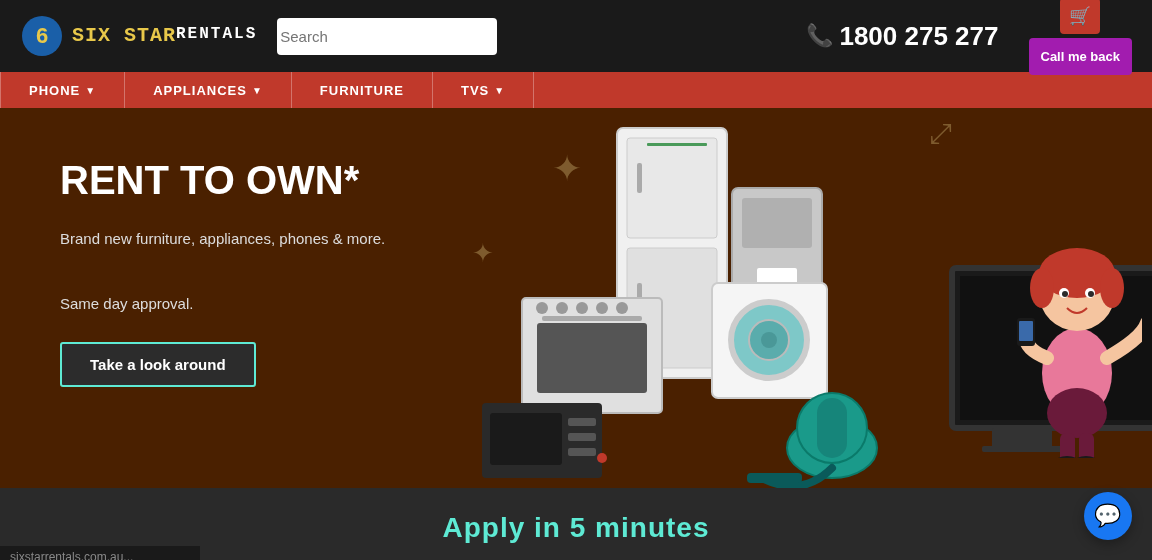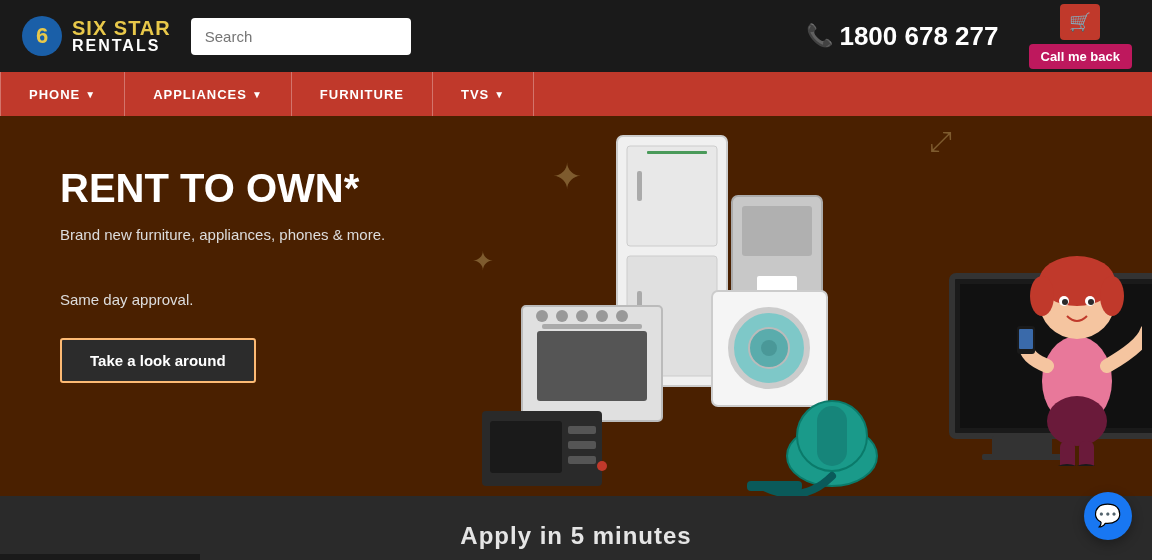--- a/index.html
+++ b/index.html
@@ -22,22 +22,23 @@
       text-decoration: none;
     }
 
     .logo-icon {
       width: 44px;
       height: 44px;
     }
 
     .logo-text {
       display: flex;
-      flex-direction: column;
+      flex-direction: row;
       line-height: 1;
+      font-family: Liberation Mono, monospace;
     }
 
     .logo-top {
       color: #e8c84a;
       font-size: 20px;
       font-weight: 900;
       letter-spacing: 1px;
     }
 
     .logo-bottom {
@@ -47,21 +48,21 @@
       letter-spacing: 2px;
     }
 
     .search-bar {
       margin-left: 20px;
       flex: 0 0 220px;
     }
 
     .search-bar input {
       width: 100%;
-      padding: 10px 14px;
+      padding: 10px 3px;
       border-radius: 4px;
       border: none;
       font-size: 15px;
       background: #fff;
       color: #666;
     }
 
     .phone-area {
       margin-left: auto;
       display: flex;
@@ -93,38 +94,38 @@
       height: 36px;
       display: flex;
       align-items: center;
       justify-content: center;
       cursor: pointer;
       color: white;
       font-size: 18px;
     }
 
     .call-me-back-btn {
-      background: #be185d;
+      background: #a21caf;
       color: white;
       border: none;
       border-radius: 4px;
-      padding: 5px 12px;
+      padding: 11px 12px;
       font-size: 13px;
       font-weight: 600;
       cursor: pointer;
       white-space: nowrap;
       margin-top: 2px;
     }
 
     
     .nav {
       background: #c0392b;
       display: flex;
       align-items: center;
-      height: 44px;
+      height: 36px;
     }
 
     .nav-item {
       color: #ffffff;
       font-size: 13px;
       font-weight: 700;
       letter-spacing: 1px;
       padding: 0 28px;
       height: 44px;
       display: flex;
@@ -158,41 +159,41 @@
     .hero-content {
       z-index: 2;
       max-width: 420px;
       padding-top: 10px;
     }
 
     .hero-title {
       color: #ffffff;
       font-size: 40px;
       font-weight: 900;
-      margin-bottom: 16px;
+      margin-bottom: 28px;
       line-height: 1.1;
     }
 
     .hero-subtitle {
       color: #dddddd;
       font-size: 15px;
       margin-bottom: 20px;
     }
 
     .hero-subtitle2 {
       color: #dddddd;
       font-size: 15px;
       margin-bottom: 30px;
       margin-top: 48px;
     }
 
     .hero-btn {
       background: #2c2c2c;
       color: #ffffff;
-      border: 2px solid #fdba74;
+      border: 2px solid #5eead4;
       padding: 12px 28px;
       font-size: 15px;
       font-weight: 700;
       cursor: pointer;
       border-radius: 3px;
     }
 
     
     .hero-visual {
       position: absolute;
@@ -214,22 +215,22 @@
     .bottom-section {
       background: #2a2a2a;
       height: 80px;
       display: flex;
       align-items: center;
       justify-content: center;
       position: relative;
     }
 
     .apply-title {
-      color: #e5e5e5;
-      font-size: 24px;
+      color: #5eead4;
+      font-size: 28px;
       font-weight: 700;
       letter-spacing: 1px;
     }
 
     
     .footer-bar {
       background: #1a1a1a;
       color: #888;
       font-size: 12px;
       padding: 4px 10px;
@@ -282,21 +283,21 @@
       <span class="logo-bottom">RENTALS</span>
     </div>
   </a>
 
   <div class="search-bar">
     <input type="text" placeholder="Search" style="">
   </div>
 
   <div class="phone-area">
     <span class="phone-icon">📞</span>
-    <span>1800 678 277</span>
+    <span>1800 275 277</span>
   </div>
 
   <div class="cart-area">
     <button class="cart-icon-btn">
       <span>🛒</span>
     </button>
     <button class="call-me-back-btn">Call me back</button>
   </div>
 
 </div>

